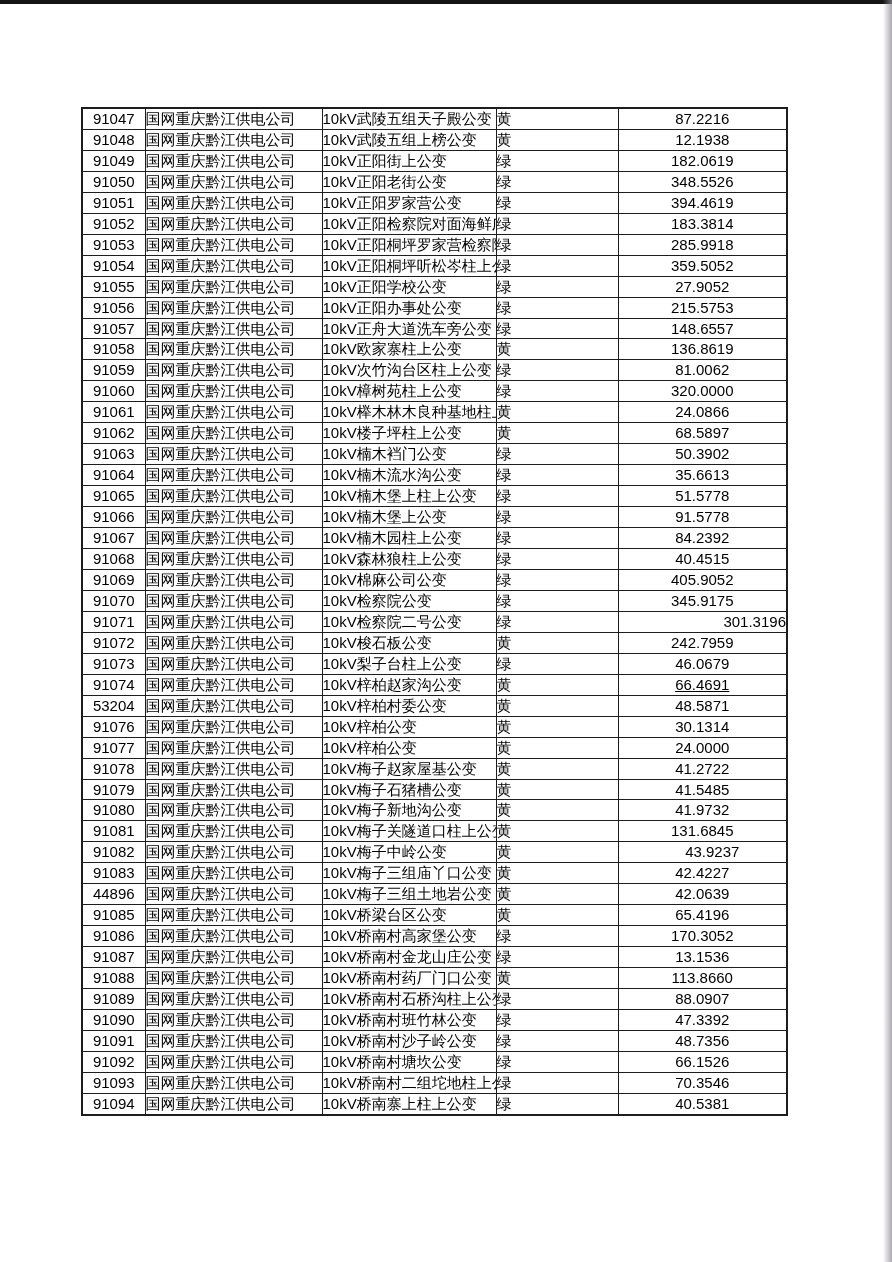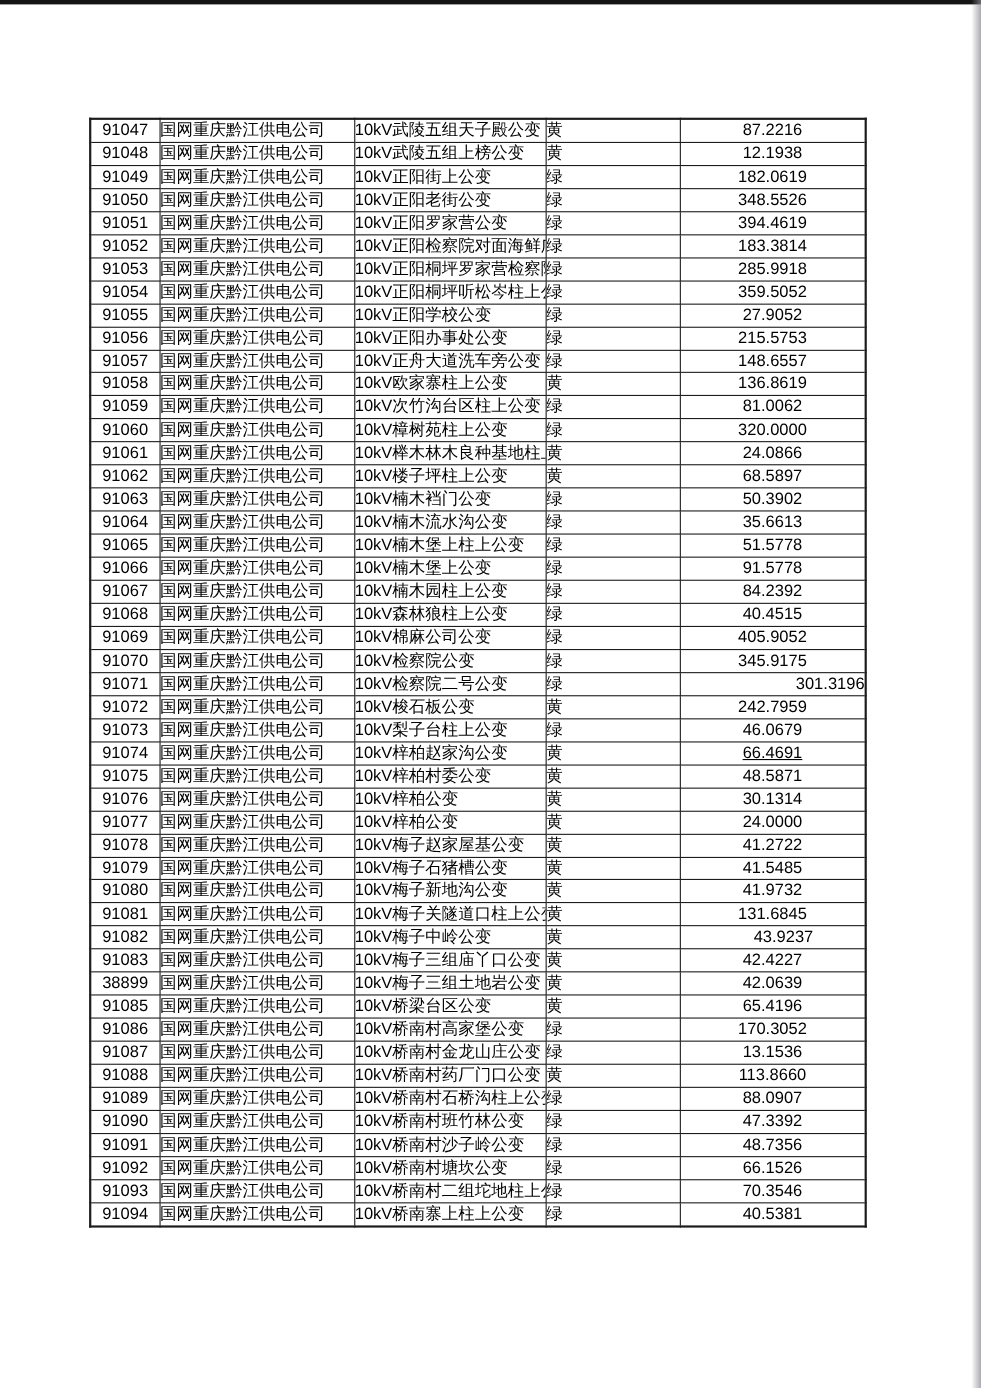--- a/index.html
+++ b/index.html
@@ -285,21 +285,21 @@
 
   <tr>
     <td class="c-id" style="border-color: rgb(29, 29, 29);">91074</td>
     <td class="c-company" style="border-color: rgb(29, 29, 29);">国网重庆黔江供电公司</td>
     <td class="c-name" style="border-color: rgb(29, 29, 29);">10kV梓柏赵家沟公变</td>
     <td class="c-status" style="border-color: rgb(29, 29, 29);">黄</td>
     <td class="c-value" style="border-color: rgb(29, 29, 29); text-decoration: underline;">66.4691</td>
   </tr>
 
   <tr>
-    <td class="c-id" style="border-color: rgb(29, 29, 29);">91075</td>
+    <td class="c-id" style="border-color: rgb(29, 29, 29);">53204</td>
     <td class="c-company" style="border-color: rgb(29, 29, 29);">国网重庆黔江供电公司</td>
     <td class="c-name" style="border-color: rgb(29, 29, 29);">10kV梓柏村委公变</td>
     <td class="c-status" style="border-color: rgb(29, 29, 29);">黄</td>
     <td class="c-value" style="border-color: rgb(29, 29, 29);">48.5871</td>
   </tr>
 
   <tr>
     <td class="c-id" style="border-color: rgb(29, 29, 29);">91076</td>
     <td class="c-company" style="border-color: rgb(29, 29, 29);">国网重庆黔江供电公司</td>
     <td class="c-name" style="border-color: rgb(29, 29, 29);">10kV梓柏公变</td>
@@ -357,21 +357,21 @@
 
   <tr>
     <td class="c-id" style="border-color: rgb(29, 29, 29);">91083</td>
     <td class="c-company" style="border-color: rgb(29, 29, 29);">国网重庆黔江供电公司</td>
     <td class="c-name" style="border-color: rgb(29, 29, 29);">10kV梅子三组庙丫口公变</td>
     <td class="c-status" style="border-color: rgb(29, 29, 29);">黄</td>
     <td class="c-value" style="border-color: rgb(29, 29, 29);">42.4227</td>
   </tr>
 
   <tr>
-    <td class="c-id" style="border-color: rgb(29, 29, 29);">38899</td>
+    <td class="c-id" style="border-color: rgb(29, 29, 29);">44896</td>
     <td class="c-company" style="border-color: rgb(29, 29, 29);">国网重庆黔江供电公司</td>
     <td class="c-name" style="border-color: rgb(29, 29, 29);">10kV梅子三组土地岩公变</td>
     <td class="c-status" style="border-color: rgb(29, 29, 29);">黄</td>
     <td class="c-value" style="border-color: rgb(29, 29, 29);">42.0639</td>
   </tr>
 
   <tr>
     <td class="c-id" style="border-color: rgb(29, 29, 29);">91085</td>
     <td class="c-company" style="border-color: rgb(29, 29, 29);">国网重庆黔江供电公司</td>
     <td class="c-name" style="border-color: rgb(29, 29, 29);">10kV桥梁台区公变</td>

